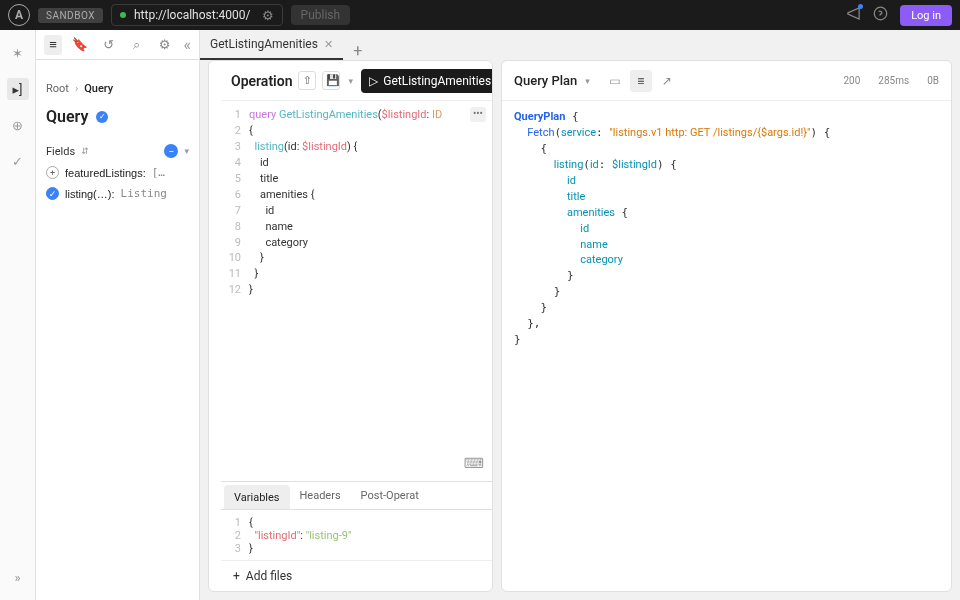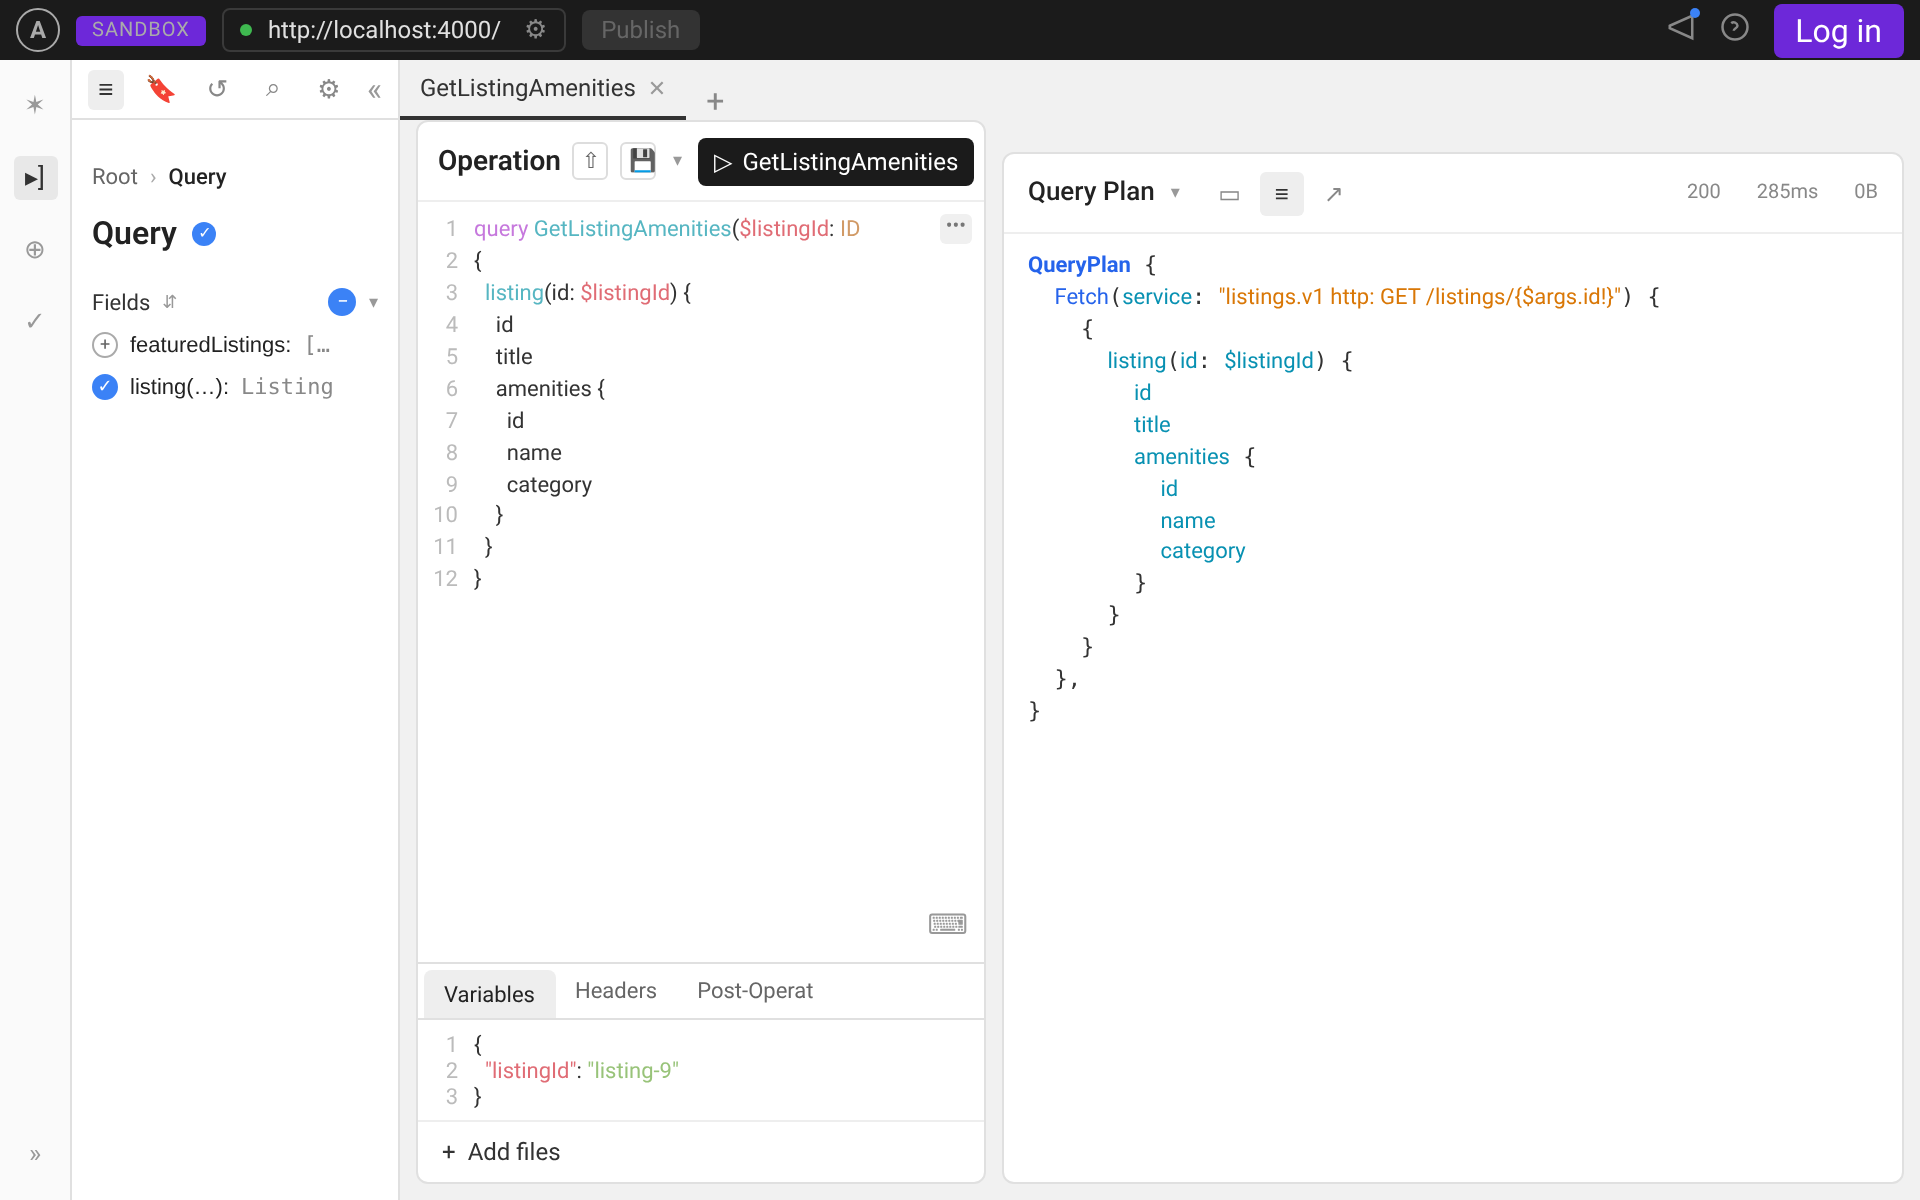--- a/index.html
+++ b/index.html
@@ -31,21 +31,21 @@
       border-radius: 50%;
       border: 1.5px solid #aaa;
       display: flex;
       align-items: center;
       justify-content: center;
       font-size: 12px;
       font-weight: bold;
       color: #aaa;
     }
     .sandbox-badge {
-      background: #6d28d9;
+      background: #404040;
       padding: 2px 8px;
       border-radius: 3px;
       font-size: 10px;
       letter-spacing: 0.5px;
       color: #aaa;
     }
     .url-wrap {
       display: flex;
       align-items: center;
       gap: 8px;
@@ -95,26 +95,26 @@
     .notif-dot {
       position: absolute;
       top: -2px;
       right: -2px;
       width: 5px;
       height: 5px;
       background: #3b82f6;
       border-radius: 50%;
     }
     .login-btn {
-      background: #6d28d9;
+      background: #8b5cf6;
       color: white;
       border: none;
       padding: 4px 11px;
       border-radius: 4px;
-      font-size: 16px;
+      font-size: 11px;
       cursor: pointer;
     }
     .main {
       display: flex;
       flex: 1;
       overflow: hidden;
     }
     .icon-rail {
       width: 36px;
       background: #fafafa;
@@ -277,20 +277,21 @@
       overflow: hidden;
     }
     .op-container {
       width: 285px;
       background: white;
       border-radius: 6px;
       border: 1px solid #e0e0e0;
       display: flex;
       flex-direction: column;
       overflow: hidden;
+      padding-left: 12px;
     }
     .tab {
       height: 30px;
       display: flex;
       align-items: center;
       gap: 6px;
       padding: 0 10px;
       font-size: 12px;
       color: #333;
       border-bottom: 2px solid #333;
@@ -657,21 +658,21 @@
   <span class="var">"listingId"</span>: <span class="str">"listing-9"</span>
 }</div>
         </div>
         <div class="add-files">
           <span>+</span>
           <span>Add files</span>
         </div>
       </div>
     </div>
 
-    <div class="resp-container" style="margin-top:38px">
+    <div class="resp-container" style="margin-top:22px">
       <div class="resp-header">
         <span class="resp-title">Query Plan</span>
         <span class="chev">▾</span>
         <div class="resp-icons">
           <div class="resp-ic">▭</div>
           <div class="resp-ic active">≡</div>
           <div class="resp-ic">↗</div>
         </div>
         <div class="resp-stats">
           <span>200</span>

